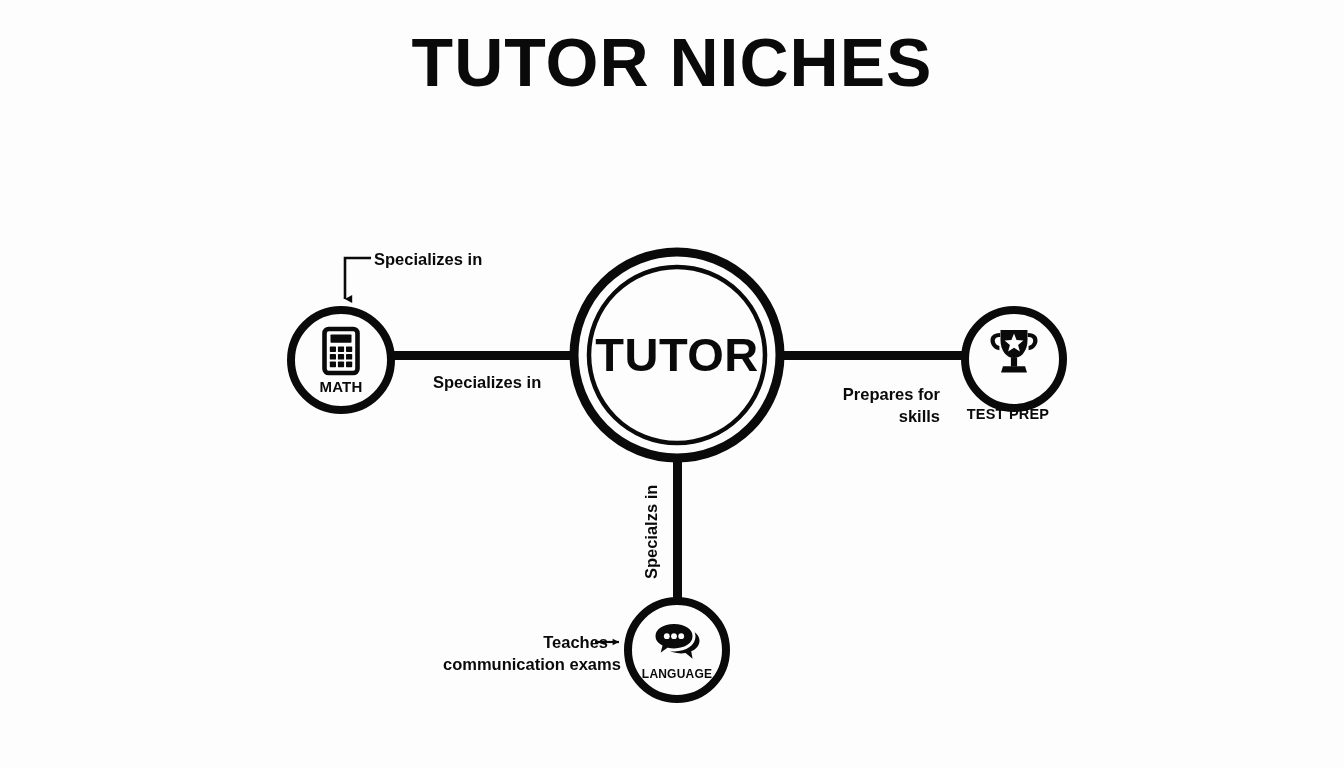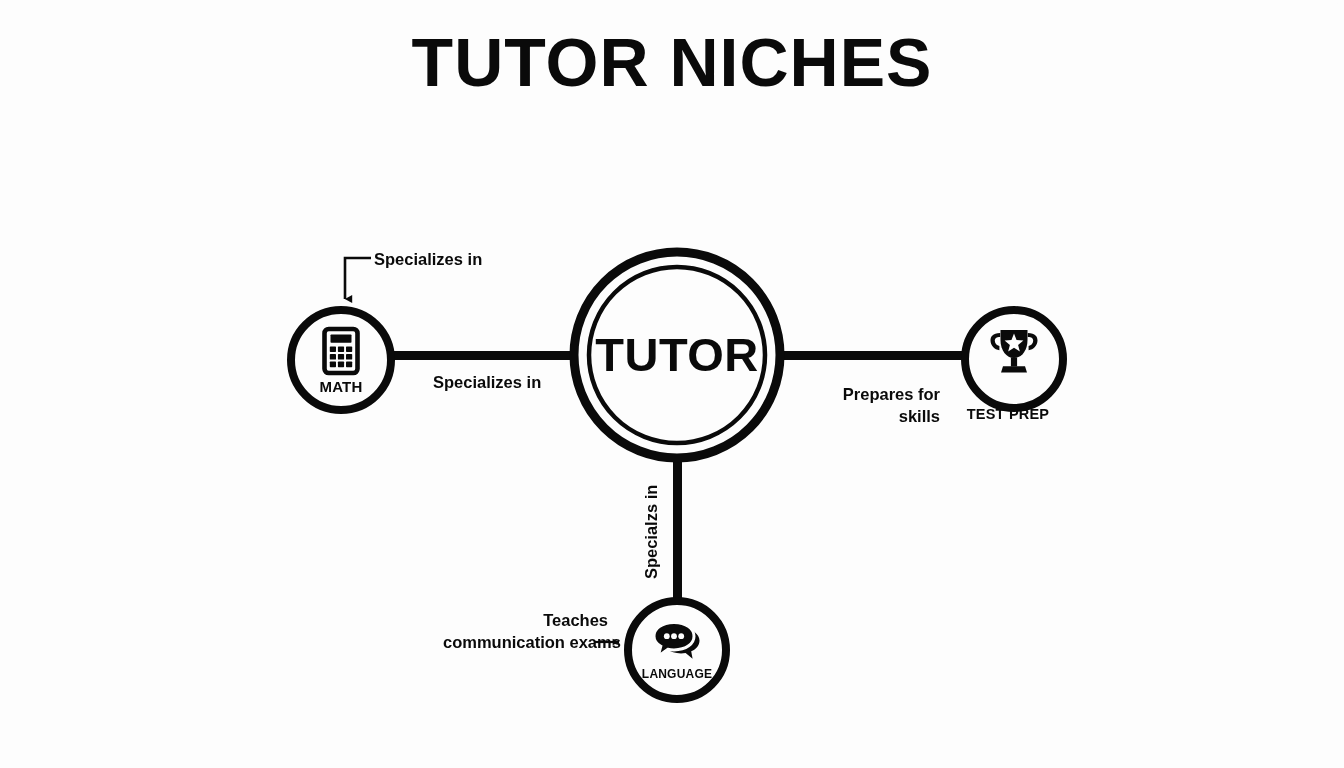--- a/index.html
+++ b/index.html
@@ -200,18 +200,18 @@
 
   <div class="edge-label centered" style="left:800px; top:372px; width:140px;">
     <div>Prepares for</div>
     <div>skills</div>
   </div>
 
   <div class="edge-label vertical" style="left:597px; top:521px; width:110px; text-align:center;">Specialzs in</div>
 
   <div class="edge-label" style="left:374px; top:249px;">Specializes in</div>
 
-  <div class="edge-label centered" style="left:443px; top:598px; width:165px;">
+  <div class="edge-label centered" style="left:443px; top:620px; width:165px;">
     <div>Teaches</div>
     <div>communication exams</div>
   </div>
 
 </div>
 
 </body></html>

